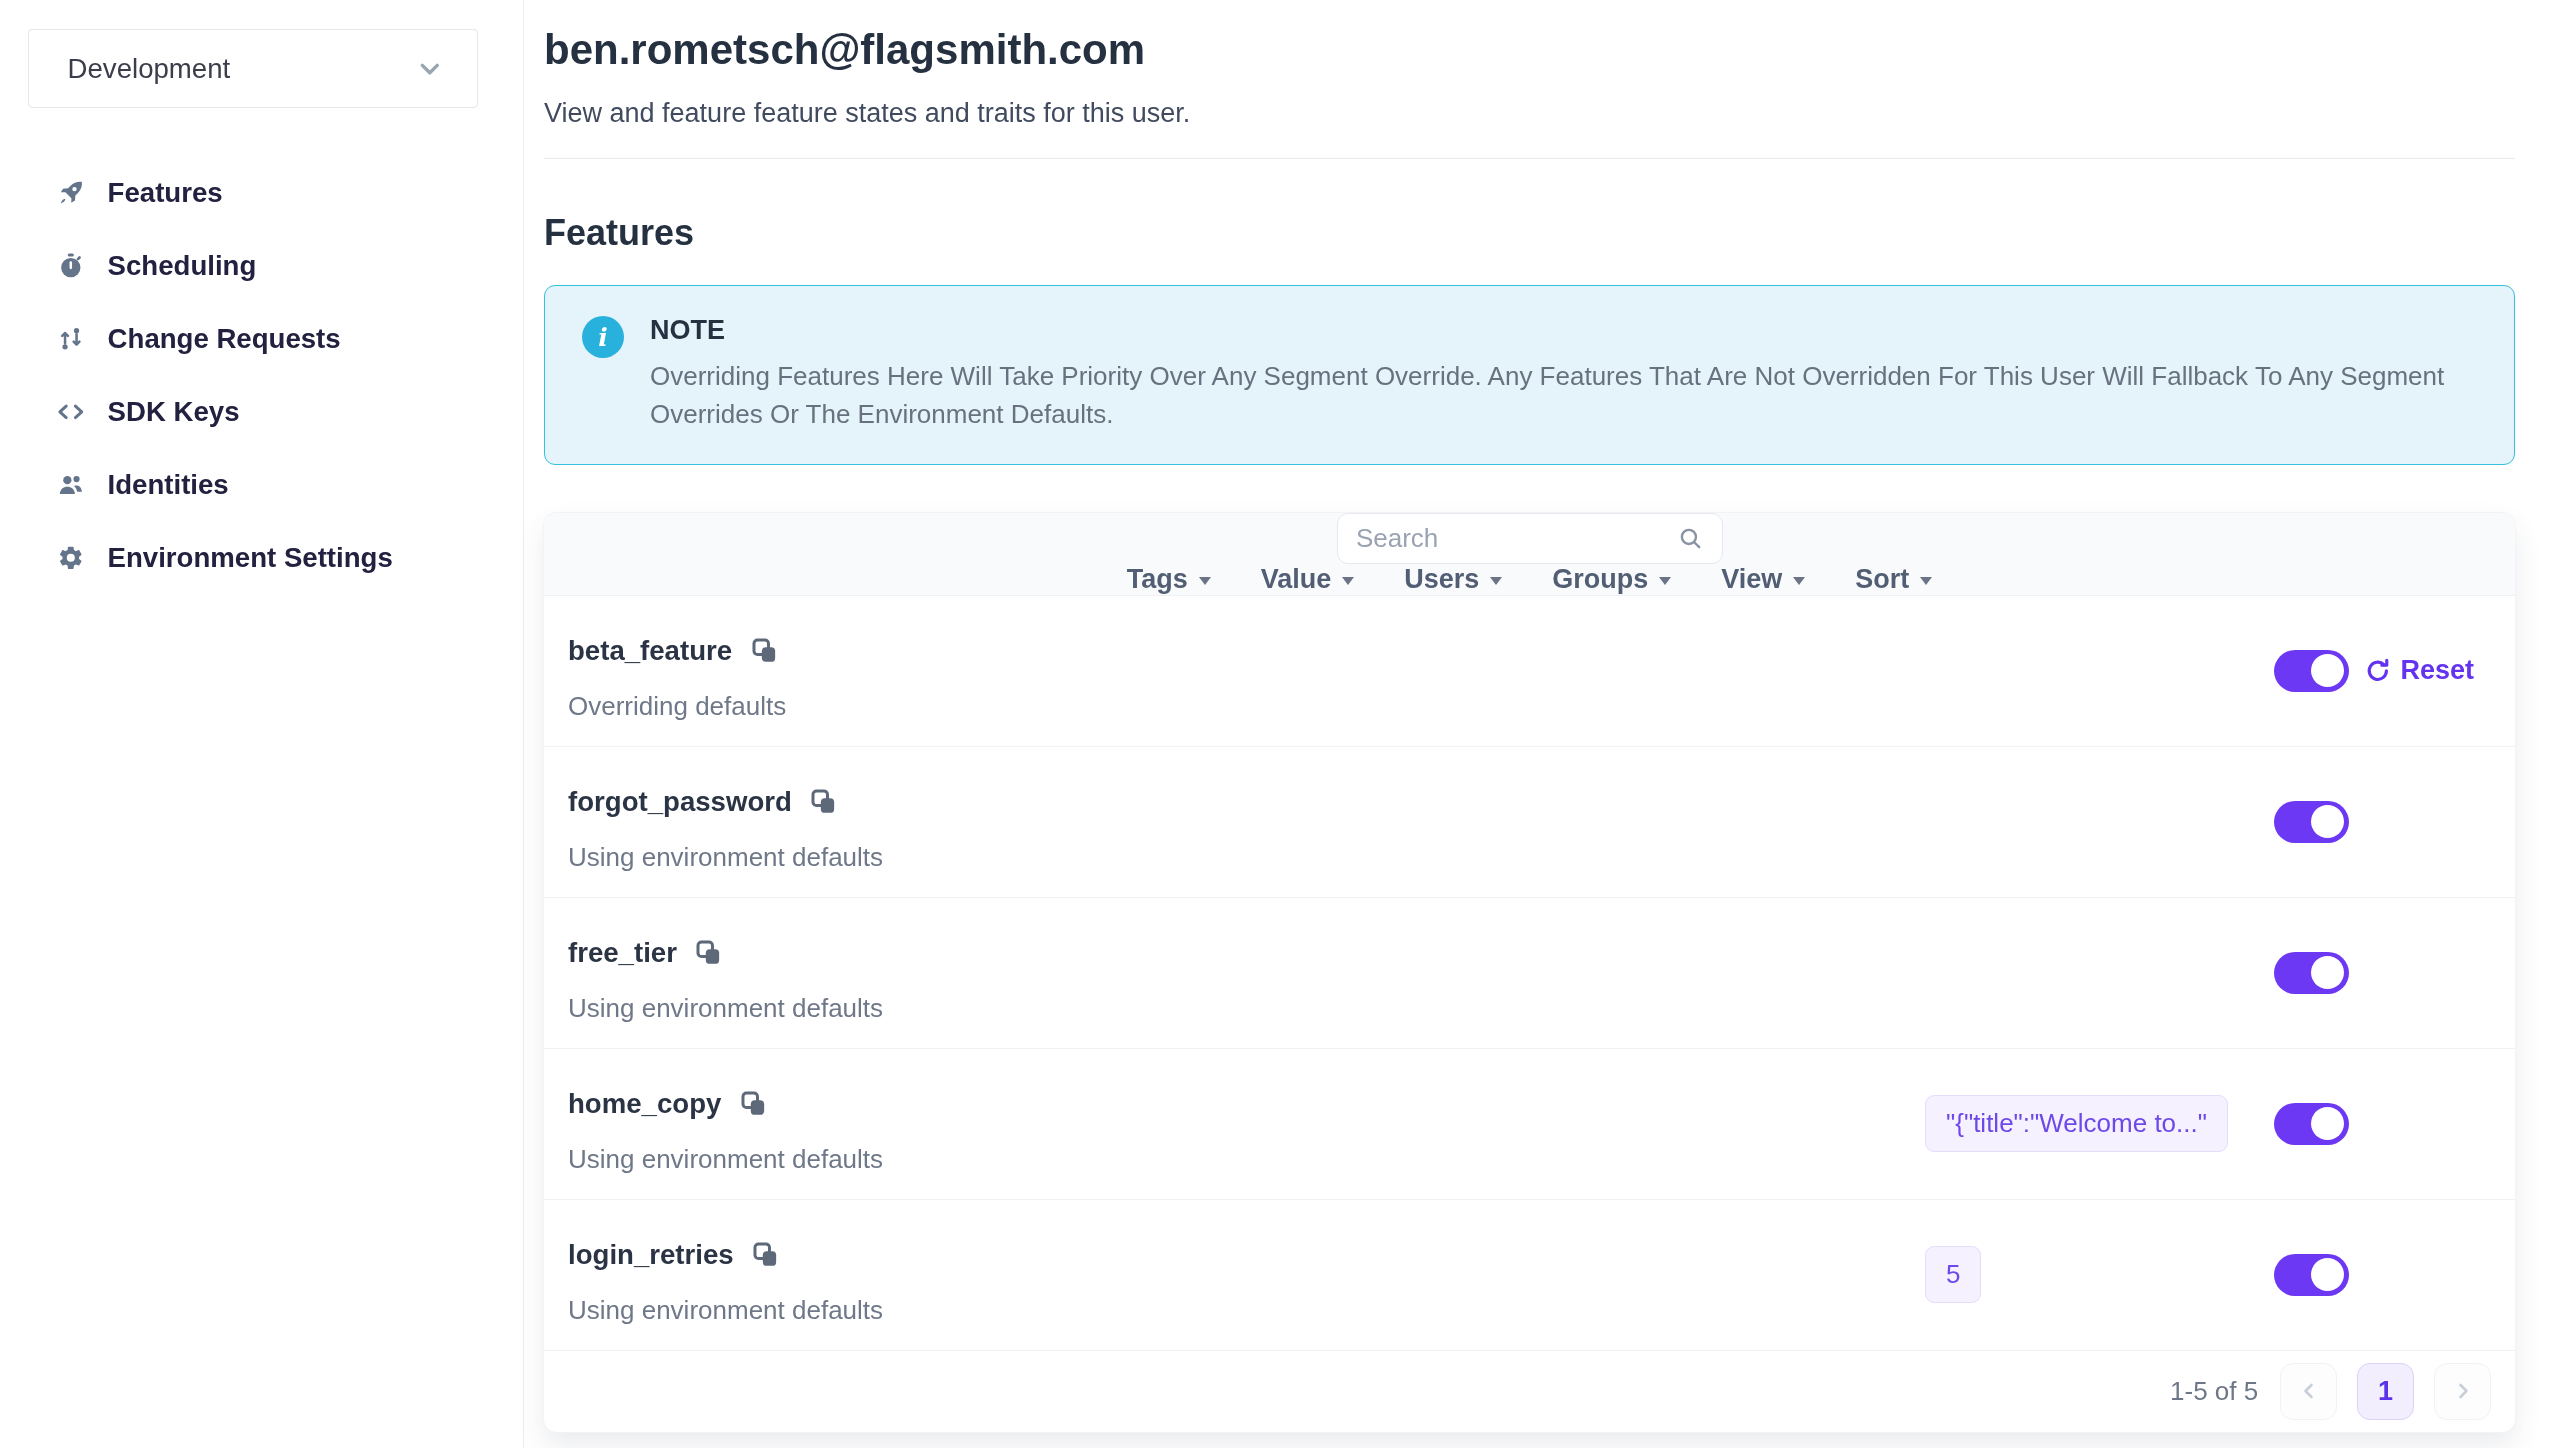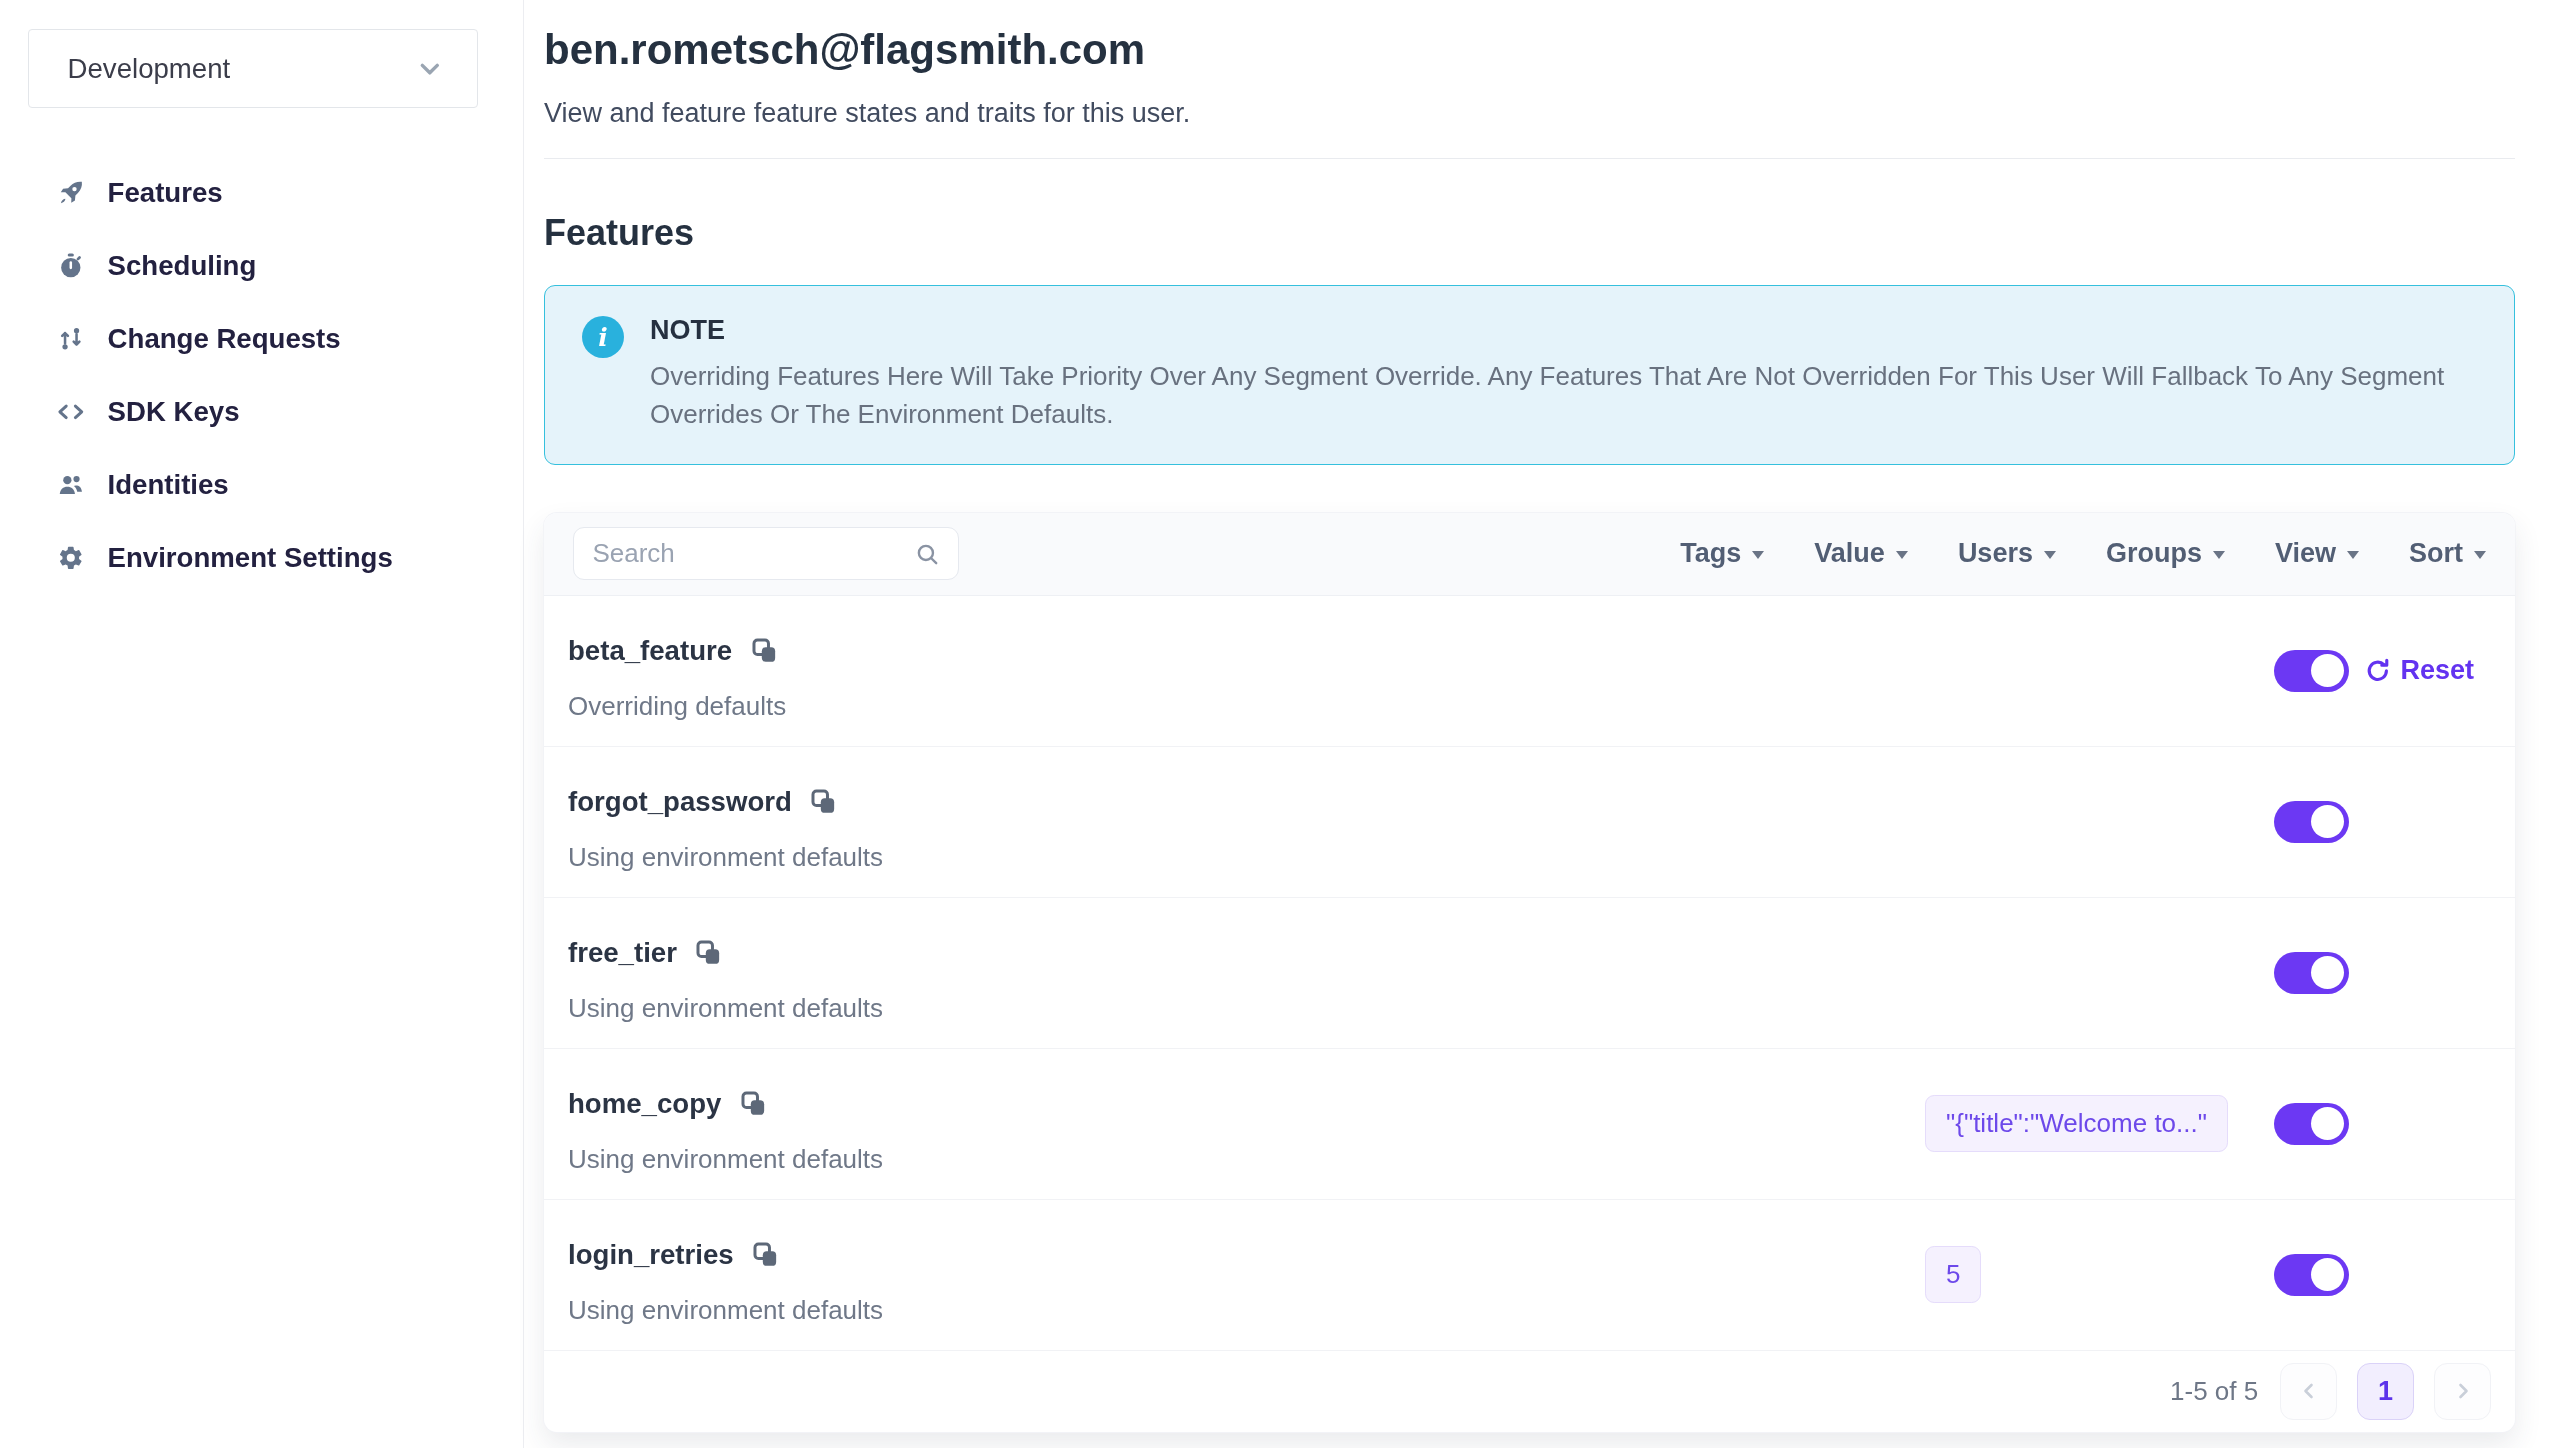--- a/index.html
+++ b/index.html
@@ -39,21 +39,21 @@
                font-size:25px; font-weight:700; flex-shrink:0; margin-top:1.8px;
                font-family:"DejaVu Serif",serif; font-style:italic; }
   .note-title { font-size:27px; font-weight:700; color:#253040; line-height:31px; }
   .note-body { margin-top:11px; font-size:26px; color:#68717f; line-height:38px; max-width:1802px; }
 
   
   .panel { margin-top:48px; border-radius:13px; background:#fff;
            box-shadow:0 0 0 0.9px #f2f3f7, 0 13px 27.6px rgba(50,55,80,.10); }
   .panel-header { height:83px; background:#f9fafc; border-bottom:1.8px solid #eef0f4;
                   border-radius:13px 13px 0 0; display:flex; align-items:center;
-                  justify-content:space-between; padding:0 29px; }
+                  justify-content:space-between; padding:0 29px;flex-direction:column; }
   .search-box { width:386px; height:53px; background:#fff; border:1.8px solid #e6e9ef;
                 border-radius:11px; display:flex; align-items:center; padding:0 18.4px; }
   .search-box input { flex:1; border:none; outline:none; background:transparent;
                       font-size:26px; color:#3b4254; font-family:inherit; min-width:0; }
   .search-box input::placeholder { color:#9aa3b2; }
   .filters { display:flex; align-items:center; gap:50px; }
   .filter { display:flex; align-items:center; gap:11px; cursor:pointer;
             font-size:27px; font-weight:600; color:#525e74; }
   .caret { width:0; height:0; border-left:6.4px solid transparent;
            border-right:6.4px solid transparent; border-top:8.3px solid #6a7486; margin-top:3.7px; }

